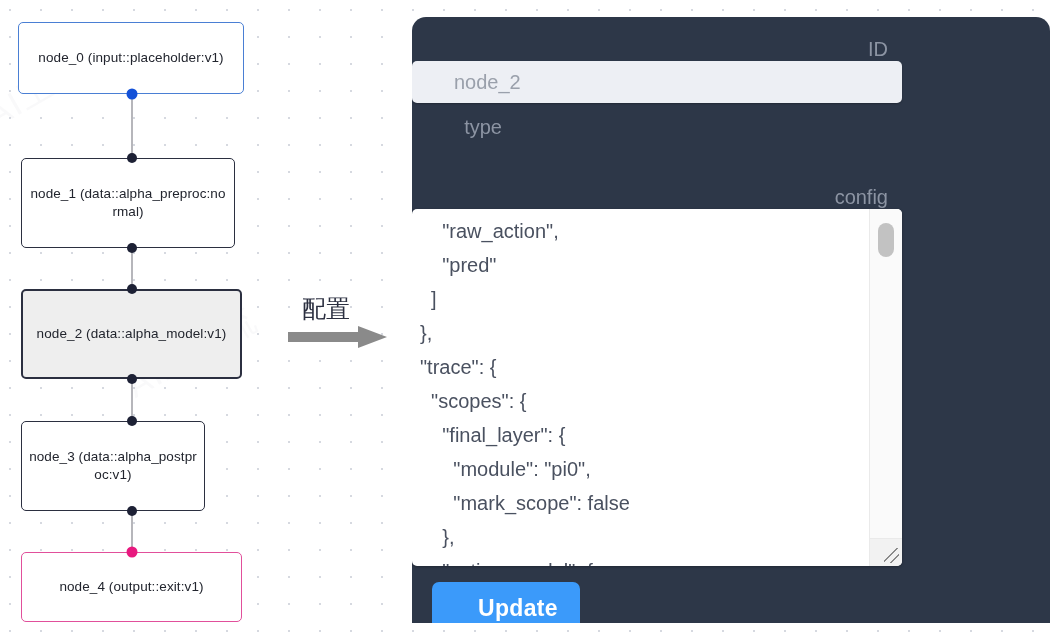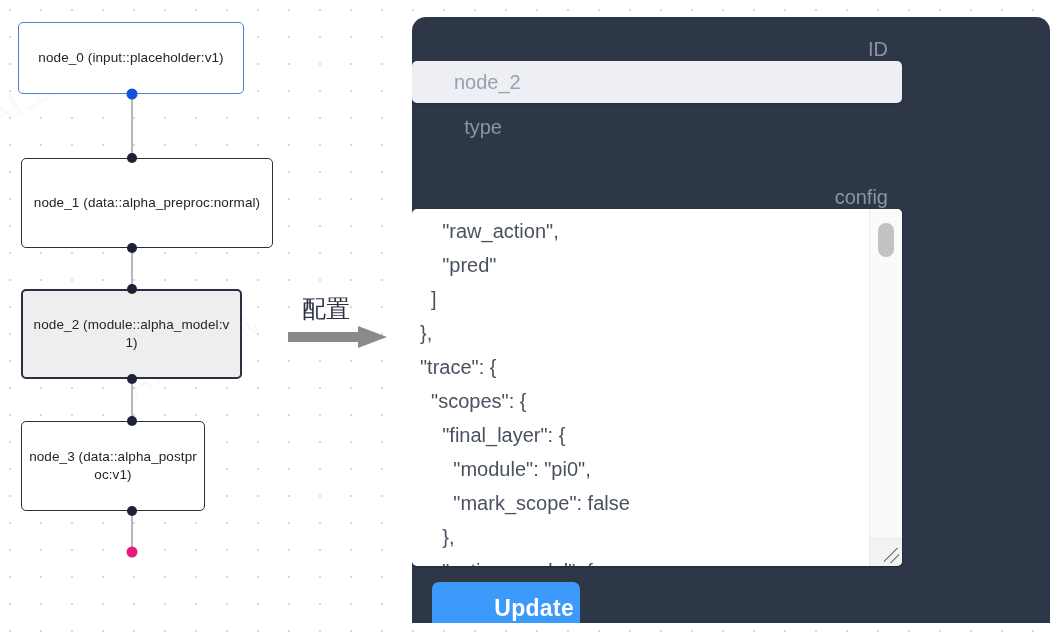--- a/index.html
+++ b/index.html
@@ -251,21 +251,21 @@
     top: 565px;
     width: 148px;
     height: 52px;
     background: #3b9afa;
     border: none;
     border-radius: 7px;
     color: #ffffff;
     font-size: 23px;
     font-family: "Liberation Sans", sans-serif;
     font-weight: bold;
-    text-align: right;
+    text-align: center;
     padding-left: 30px;
     cursor: pointer;
     letter-spacing: 0.3px;
   }
 </style>
 </head>
 <body>
 
 <div id="canvas">
 
@@ -280,41 +280,45 @@
   <div class="edge" style="left:132px; top:248px; height:41px;"></div>
   <div class="edge" style="left:132px; top:379px; height:42px;"></div>
   <div class="edge" style="left:132px; top:511px; height:41px;"></div>
 
   <div class="node node-input" style="left:18px; top:22px; width:226px; height:72px;">
     <div class="node-text">node_0
 (input::placeholder:v1)</div>
   </div>
   <div class="handle handle-blue" style="left:132px; top:94px;"></div>
 
-  <div class="node" style="left:21px; top:158px; width:252px; height:90px;">
+  <div class="node" style="left:21px; top:158px; width:214px; height:90px;">
     <div class="node-text">node_1
 (data::alpha_preproc:normal)</div>
   </div>
   <div class="handle" style="left:132px; top:158px;"></div>
   <div class="handle" style="left:132px; top:248px;"></div>
 
   <div class="node node-selected" style="left:21px; top:289px; width:221px; height:90px;">
     <div class="node-text">node_2
-(module::alpha_model:v1)</div>
+(data::alpha_model:v1)</div>
   </div>
   <div class="handle" style="left:132px; top:289px;"></div>
   <div class="handle" style="left:132px; top:379px;"></div>
 
   <div class="node" style="left:21px; top:421px; width:184px; height:90px;">
     <div class="node-text">node_3
 (data::alpha_postproc:v1)</div>
   </div>
   <div class="handle" style="left:132px; top:421px;"></div>
   <div class="handle" style="left:132px; top:511px;"></div>
 
+  <div class="node node-output" style="left:21px; top:552px; width:221px; height:70px;">
+    <div class="node-text">node_4
+(output::exit:v1)</div>
+  </div>
   <div class="handle handle-pink" style="left:132px; top:552px;"></div>
 
 </div>
 
 <div id="annotation">
   <div class="anno-label">配置</div>
   <div class="anno-arrow">
     <svg width="100" height="22" viewBox="0 0 100 22" xmlns="http://www.w3.org/2000/svg">
       <polygon points="0,6 70,6 70,0 99,11 70,22 70,16 0,16" fill="#8a8a8a"></polygon>
     </svg>

